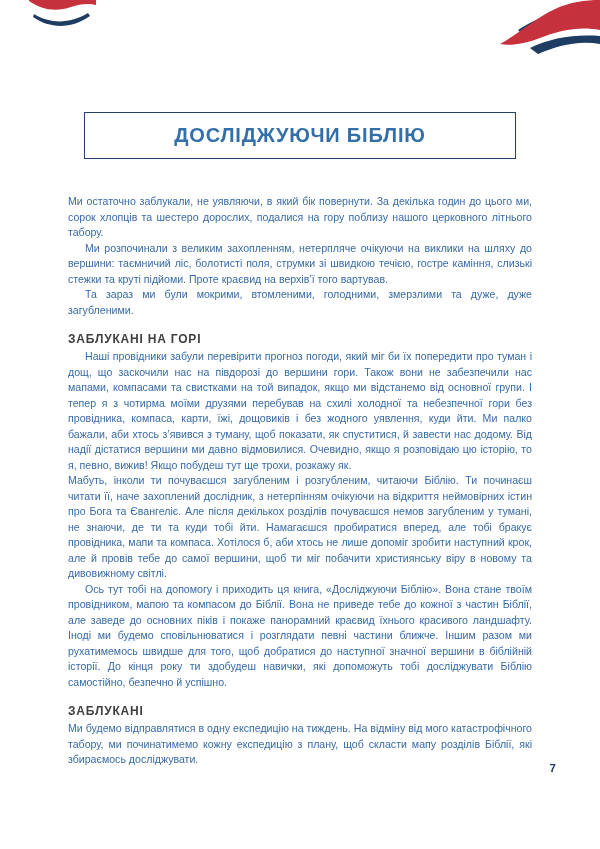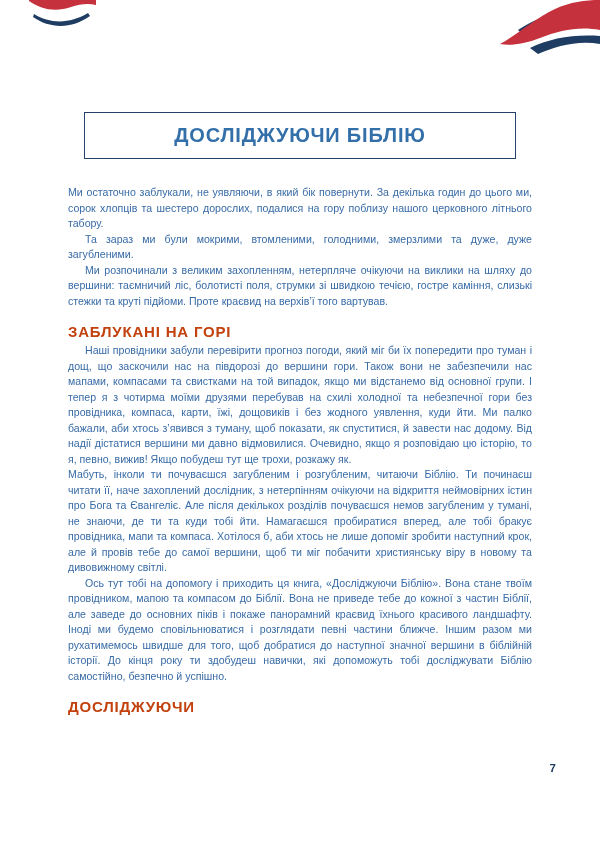--- a/index.html
+++ b/index.html
@@ -35,36 +35,36 @@
     margin: 0;
     color: #336fa9;
     font-size: 20px;
     font-weight: bold;
     letter-spacing: 0.8px;
     white-space: nowrap;
   }
 
   .content {
     position: absolute;
-    top: 185px;
+    top: 194px;
     left: 68px;
     right: 68px;
   }
   .content p {
     margin: 0;
     text-align: justify;
     color: #386ba6;
     font-size: 10.6px;
     line-height: 15.5px;
   }
   .content p.indent { text-indent: 17px; }
   .content h2 {
     margin: 14px 0 3px 0;
-    color: #c2410c;
-    font-size: 15px;
+    color: #404040;
+    font-size: 12px;
     font-weight: bold;
     letter-spacing: 0.8px;
   }
 
   .page-number {
     position: absolute;
     top: 762px;
     right: 44px;
     color: #1f3c63;
     font-size: 11.5px;
@@ -87,28 +87,29 @@
     <path d="M30,48 C50,38 75,34 100,36 L100,44 C78,40 56,46 38,54 Z" fill="#1f3c63"></path>
   </svg>
 
   <div class="title-box">
     <h1>ДОСЛІДЖУЮЧИ БІБЛІЮ</h1>
   </div>
 
   <div class="content">
 
     <p>Ми остаточно заблукали, не уявляючи, в який бік повернути. За декілька годин до цього ми, сорок хлопців та шестеро дорослих, подалися на гору поблизу нашого церковного літнього табору.</p>
+    <p class="indent">Ми розпочинали з великим захопленням, нетерпляче очікуючи на виклики на шляху до вершини: таємничий ліс, болотисті поля, струмки зі швидкою течією, гостре каміння, слизькі стежки та круті підйоми. Проте краєвид на верхів’ї того вартував.</p>
     <p class="indent">Та зараз ми були мокрими, втомленими, голодними, змерзлими та дуже, дуже загубленими.</p>
-    <p class="indent">Ми розпочинали з великим захопленням, нетерпляче очікуючи на виклики на шляху до вершини: таємничий ліс, болотисті поля, струмки зі швидкою течією, гостре каміння, слизькі стежки та круті підйоми. Проте краєвид на верхів’ї того вартував.</p>
 
     <h2>ЗАБЛУКАНІ НА ГОРІ</h2>
     <p class="indent">Наші провідники забули перевірити прогноз погоди, який міг би їх попередити про туман і дощ, що заскочили нас на півдорозі до вершини гори. Також вони не забезпечили нас мапами, компасами та свистками на той випадок, якщо ми відстанемо від основної групи. І тепер я з чотирма моїми друзями перебував на схилі холодної та небезпечної гори без провідника, компаса, карти, їжі, дощовиків і без жодного уявлення, куди йти. Ми палко бажали, аби хтось з’явився з туману, щоб показати, як спуститися, й завести нас додому. Від надії дістатися вершини ми давно відмовилися. Очевидно, якщо я розповідаю цю історію, то я, певно, вижив! Якщо побудеш тут ще трохи, розкажу як.</p>
 
     <p>Мабуть, інколи ти почуваєшся загубленим і розгубленим, читаючи Біблію. Ти починаєш читати її, наче захоплений дослідник, з нетерпінням очікуючи на відкриття неймовірних істин про Бога та Євангеліє. Але після декількох розділів почуваєшся немов загубленим у тумані, не знаючи, де ти та куди тобі йти. Намагаєшся пробиратися вперед, але тобі бракує провідника, мапи та компаса. Хотілося б, аби хтось не лише допоміг зробити наступний крок, але й провів тебе до самої вершини, щоб ти міг побачити християнську віру в новому та дивовижному світлі.</p>
     <p class="indent">Ось тут тобі на допомогу і приходить ця книга, «Досліджуючи Біблію». Вона стане твоїм провідником, мапою та компасом до Біблії. Вона не приведе тебе до кожної з частин Біблії, але заведе до основних піків і покаже панорамний краєвид їхнього красивого ландшафту. Іноді ми будемо сповільнюватися і розглядати певні частини ближче. Іншим разом ми рухатимемось швидше для того, щоб добратися до наступної значної вершини в біблійній історії. До кінця року ти здобудеш навички, які допоможуть тобі досліджувати Біблію самостійно, безпечно й успішно.</p>
 
-    <h2>ДОСЛІДЖУЮЧИ</h2>
+    <h2>ЗАБЛУКАНІ</h2>
+    <p>Ми будемо відправлятися в одну експедицію на тиждень. На відміну від мого катастрофічного табору, ми починатимемо кожну експедицію з плану, щоб скласти мапу розділів Біблії, які збираємось досліджувати.</p>
 
   </div>
 
   <div class="page-number">7</div>
 
 </div>
 
 </body></html>

